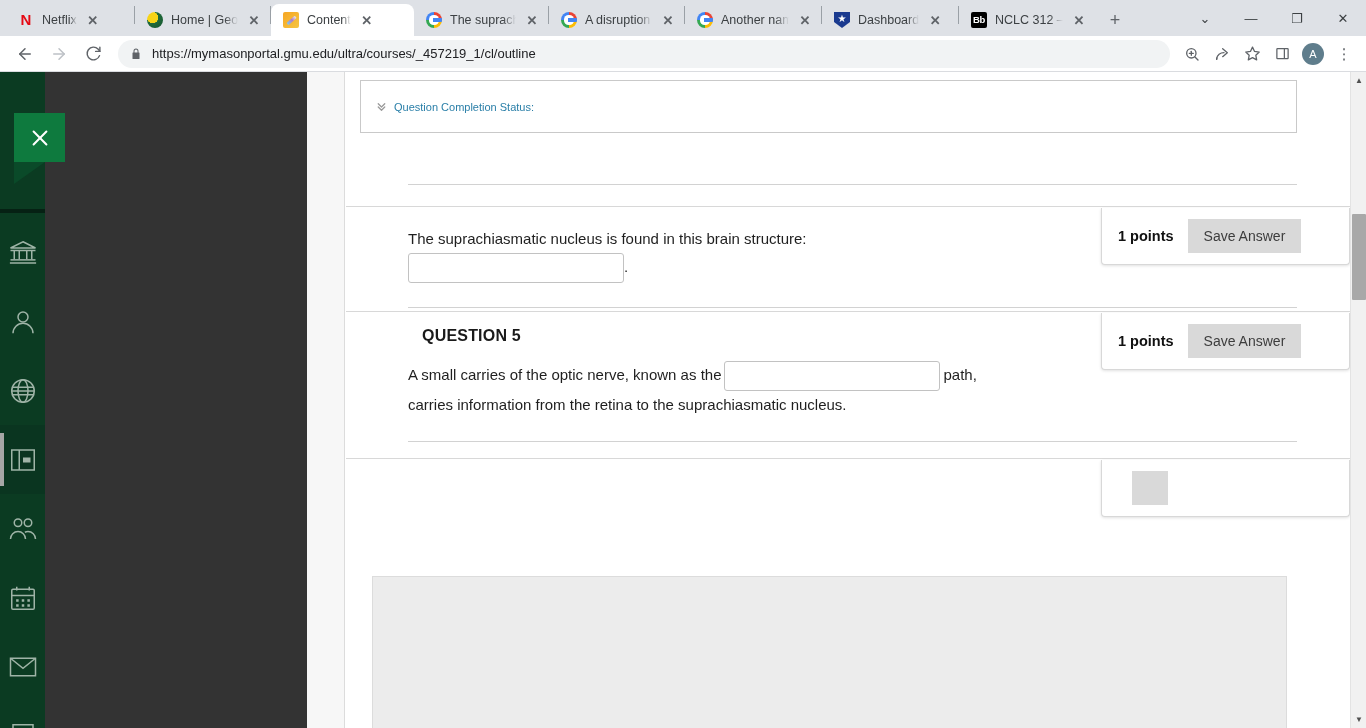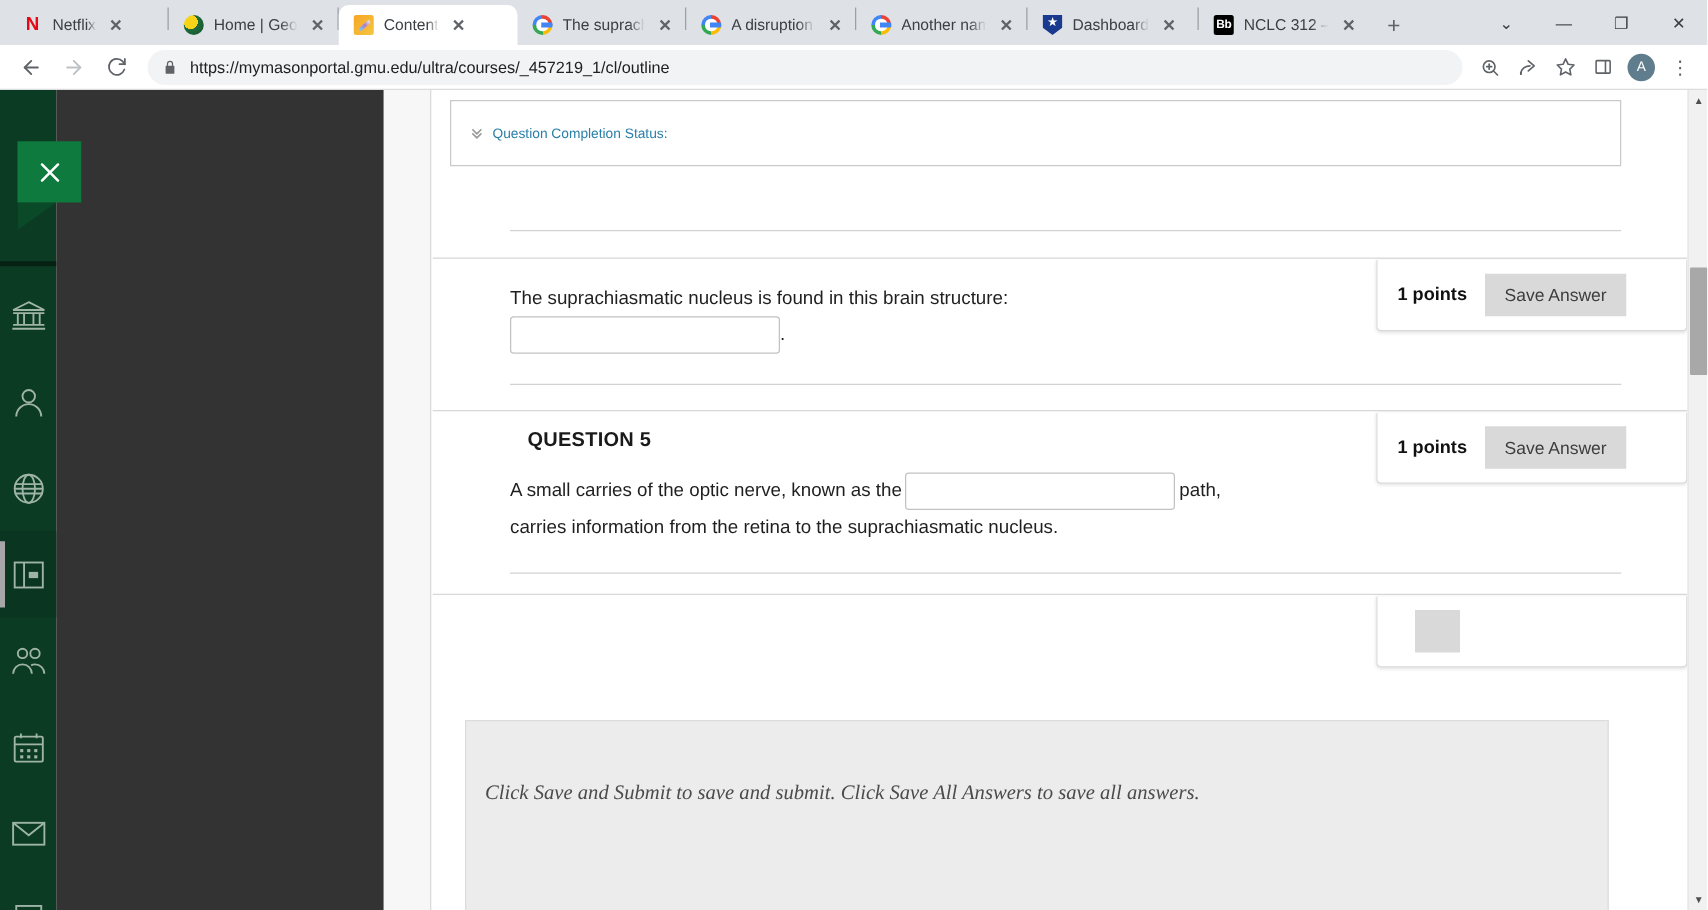--- a/index.html
+++ b/index.html
@@ -597,21 +597,21 @@
           <span class="q-points">1 points</span>
           <button class="save-answer-btn">Save Answer</button>
         </div>
         <div class="q-body">
           <span>The suprachiasmatic nucleus is found in this brain structure:</span><br>
           <input class="blank-input" type="text" value="" style=""><span>.</span>
         </div>
         <div class="q-post-rule" style="margin-left:34px;margin-top:24px;"></div>
       </div>
 
-      <div class="q-block" style="margin-top:20px;">
+      <div class="q-block" style="margin-top:3px;">
         <div class="q-head">
           <div class="q-title">QUESTION 5</div>
         </div>
         <div class="q-points-box">
           <span class="q-points">1 points</span>
           <button class="save-answer-btn">Save Answer</button>
         </div>
         <div class="q-body" style="padding-top:16px;">
           <span>A small carries of the optic nerve, known as the</span><input class="blank-input inline" type="text" value="" style=""><span>path,</span>
           <span class="line2">carries information from the retina to the suprachiasmatic nucleus.</span>
@@ -622,21 +622,20 @@
       <div class="q-block" style="margin-top:16px;">
         <div class="q-points-box" style="height:57px;">
           <span class="q-points"></span>
           <button class="save-answer-btn">&nbsp;</button>
         </div>
       </div>
 
     </div>
 
     <div class="bottom-panel">
-      <div class="bp-text">Click Save and Submit to save and submit. Click Save All Answers to save all answers.</div>
     </div>
 
     <div class="vscroll">
       <div class="arrow">▲</div>
       <div class="thumb"></div>
       <div class="arrow bottom">▼</div>
     </div>
 
   </div>
 </div>

